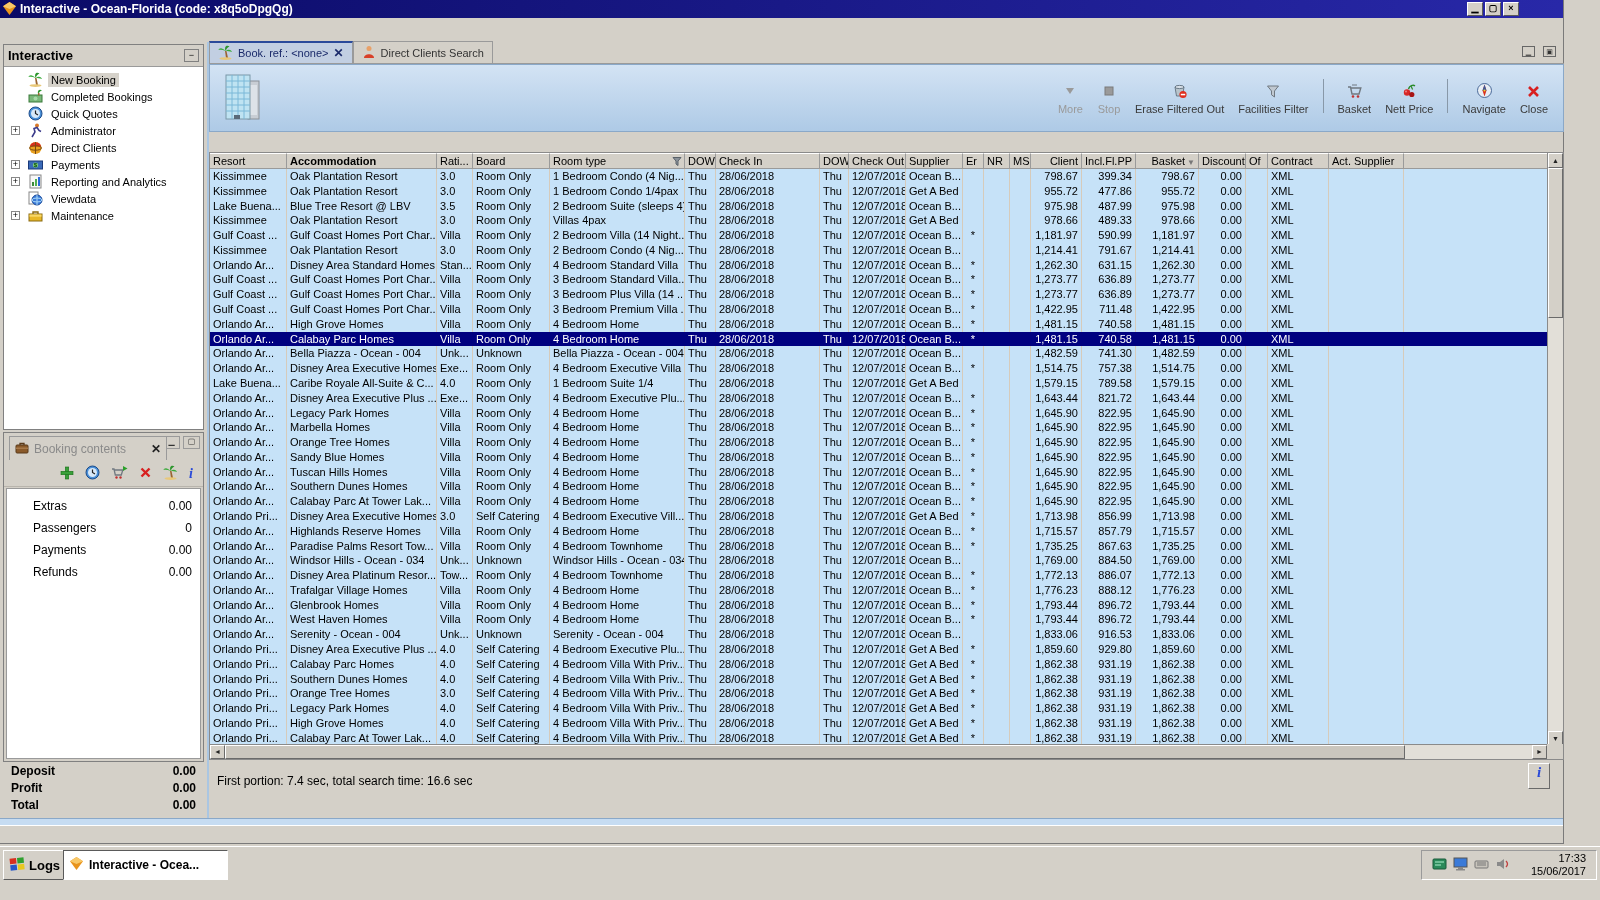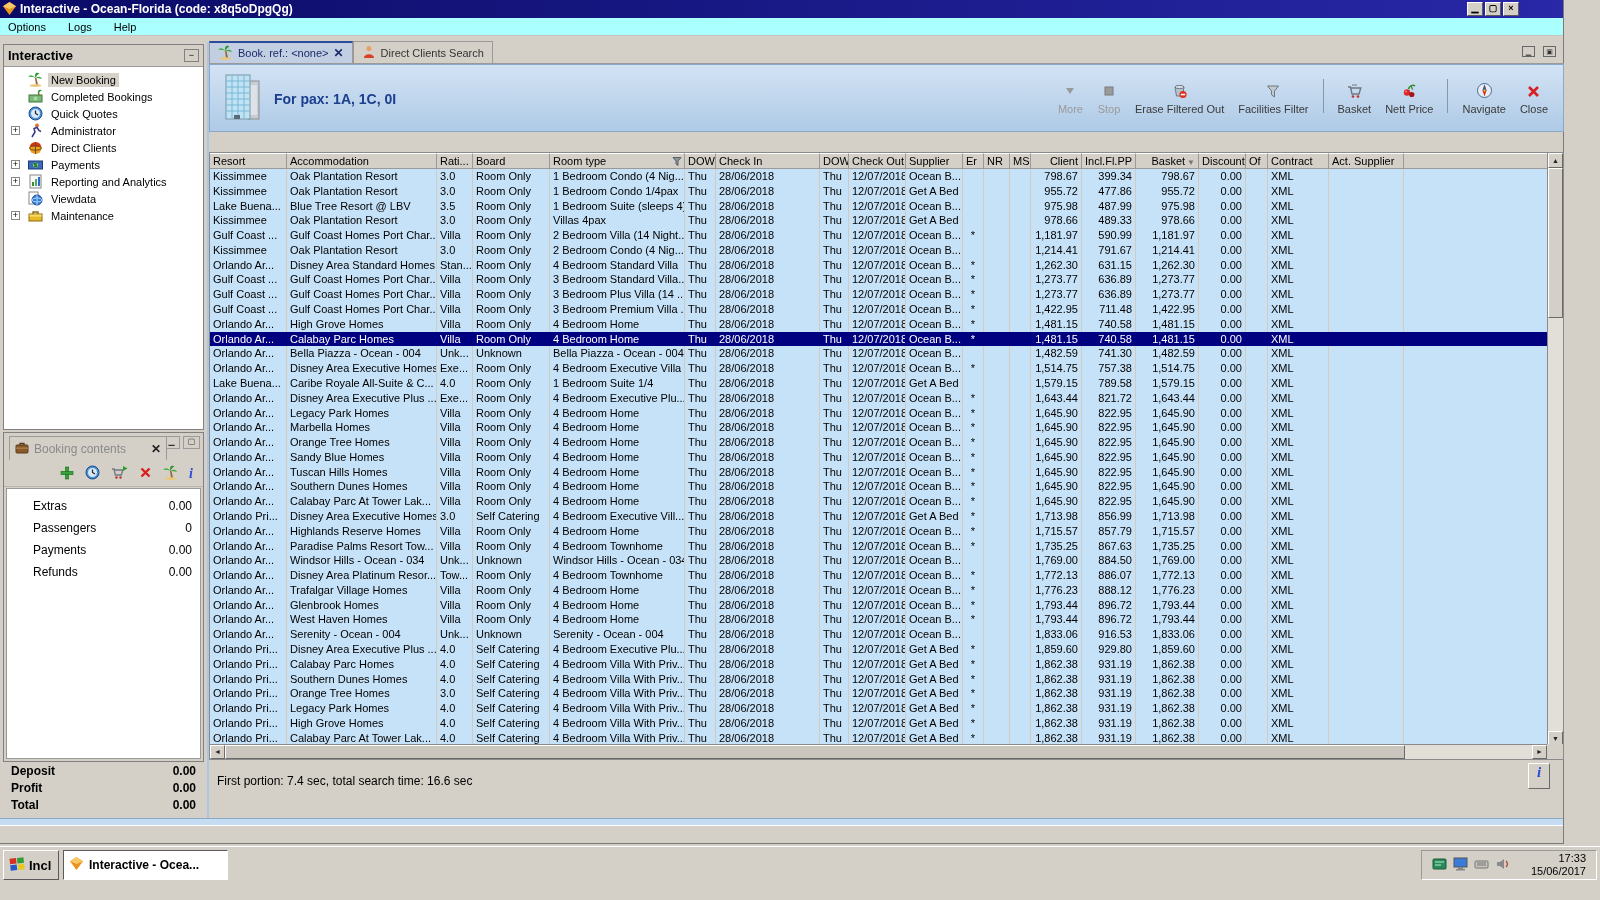--- a/index.html
+++ b/index.html
@@ -119,25 +119,20 @@
           <polygon points="7,0 14,4.5 7,7.5 0,4.5" fill="#f8c868"></polygon>
         </svg></span>
     <span class="ttl">Interactive - Ocean-Florida (code: x8q5oDpgQg)</span>
     <span class="win-btns">
       <span class="wbtn">▁</span>
       <span class="wbtn">▢</span>
       <span class="wbtn">×</span>
     </span>
   </div>
 
-  <div class="menubar" id="menubar">
-      <span class="menu-item">Options</span>
-      <span class="menu-item">Logs</span>
-      <span class="menu-item">Help</span>
-    </div>
 
   <div class="side-panel">
     <div class="side-head">
       <span class="sh-ttl">Interactive</span>
       <span class="collapse-btn">−</span>
     </div>
     <div class="tree" id="tree">
         <div class="tree-item selected">
           <span class="expand-spacer"></span>
           <span class="tree-icon">
@@ -350,21 +345,20 @@
 
     <div class="doc-header">
       <span class="bld" id="buildingIcon"><svg width="40" height="48" viewBox="0 0 40 48">
             <rect x="26" y="8" width="11" height="38" fill="#c8cdd4" stroke="#8a9098"></rect>
             <rect x="28" y="12" width="7" height="30" fill="#dde2e8"></rect>
             <rect x="4" y="2" width="24" height="44" fill="#bfe3f2" stroke="#7a98a8"></rect>
             <path d="M4 8h24M4 14h24M4 20h24M4 26h24M4 32h24M4 38h24M10 2v44M16 2v44M22 2v44" stroke="#7ab8d8" stroke-width="1"></path>
             <rect x="12" y="42" width="6" height="4" fill="#5a6a78"></rect>
           </svg></span>
       <span class="dh-titles">
-        <div class="dh-t2">For pax: 1A, 1C, 0I</div>
       </span>
       <span class="toolbar" id="toolbar">
           <span class="tb-btn disabled">
             <span class="tb-ico"><svg width="16" height="16" viewBox="0 0 16 16">
                 <polygon points="4,5 12,5 8,11" fill="#9a9a9a"></polygon>
               </svg></span>
             <span class="tb-label">More</span>
           </span>
           <span class="tb-btn disabled">
             <span class="tb-ico"><svg width="16" height="16" viewBox="0 0 16 16">
@@ -423,21 +417,21 @@
               </svg></span>
             <span class="tb-label">Close</span>
           </span>
         </span>
     </div>
 
 
     <div class="grid">
       <div class="grid-head" id="gridHead">
           <span class="gh" style="width: 77px;">Resort</span>
-          <span class="gh" style="width: 150px;">Accommodation</span>
+          <span class="gh" style="width: 150px; font-weight: bold;">Accommodation</span>
           <span class="gh" style="width: 36px;">Rati...</span>
           <span class="gh" style="width: 77px;">Board</span>
           <span class="gh" style="width: 135px;">Room type<span class="hfun"><svg width="10" height="11" viewBox="0 0 10 11">
                 <path d="M1 1.5 h8 l-3 3.5 v4.5 l-2 -1.5 v-3Z" fill="#8a929a" stroke="#5a626a"></path>
               </svg></span></span>
           <span class="gh" style="width: 31px;">DOW</span>
           <span class="gh" style="width: 104px;">Check In</span>
           <span class="gh" style="width: 29px;">DOW</span>
           <span class="gh" style="width: 57px;">Check Out</span>
           <span class="gh" style="width: 57px;">Supplier</span>
@@ -498,21 +492,21 @@
             <span class="gc" style="width: 22px;"></span>
             <span class="gc" style="width: 61px;">XML</span>
             <span class="gc" style="width: 75px;"></span>
             <span class="gc gfill"></span>
           </div>
           <div class="grow">
             <span class="gc" style="width: 77px;">Lake Buena...</span>
             <span class="gc" style="width: 150px;">Blue Tree Resort @ LBV</span>
             <span class="gc" style="width: 36px;">3.5</span>
             <span class="gc" style="width: 77px;">Room Only</span>
-            <span class="gc" style="width: 135px;">1 Bedroom Suite (sleeps 4)</span>
+            <span class="gc" style="width: 135px;">2 Bedroom Suite (sleeps 4)</span>
             <span class="gc" style="width: 31px;">Thu</span>
             <span class="gc" style="width: 104px;">28/06/2018</span>
             <span class="gc" style="width: 29px;">Thu</span>
             <span class="gc" style="width: 57px;">12/07/2018</span>
             <span class="gc" style="width: 57px;">Ocean B...</span>
             <span class="gc c" style="width: 21px;"></span>
             <span class="gc" style="width: 26px;"></span>
             <span class="gc" style="width: 21px;"></span>
             <span class="gc r" style="width: 51px;">975.98</span>
             <span class="gc r" style="width: 54px;">487.99</span>
@@ -1379,21 +1373,21 @@
 <div class="taskbar">
   <span class="start-btn">
     <span id="winLogo"><svg width="18" height="17" viewBox="0 0 18 17">
           <g transform="rotate(-6 9 8)">
             <path d="M2 3 h6.5 v5.5 H2Z" fill="#d83020"></path>
             <path d="M9.5 3 h6.5 v5.5 H9.5Z" fill="#30a030"></path>
             <path d="M2 9.5 h6.5 v5.5 H2Z" fill="#2858c8"></path>
             <path d="M9.5 9.5 h6.5 v5.5 H9.5Z" fill="#e8c820"></path>
           </g>
         </svg></span>
-    <span>Incl</span>
+    <span>Logs</span>
   </span>
   <span class="task-btn">
     <span id="appIcon2"><svg width="13" height="13" viewBox="0 0 14 14">
           <polygon points="7,0 14,4.5 7,14 0,4.5" fill="#e8931c"></polygon>
           <polygon points="7,0 14,4.5 7,7.5 0,4.5" fill="#f8c868"></polygon>
         </svg></span>
     <span>Interactive - Ocea...</span>
   </span>
   <span class="tray">
     <span class="tray-icons" id="trayIcons">

